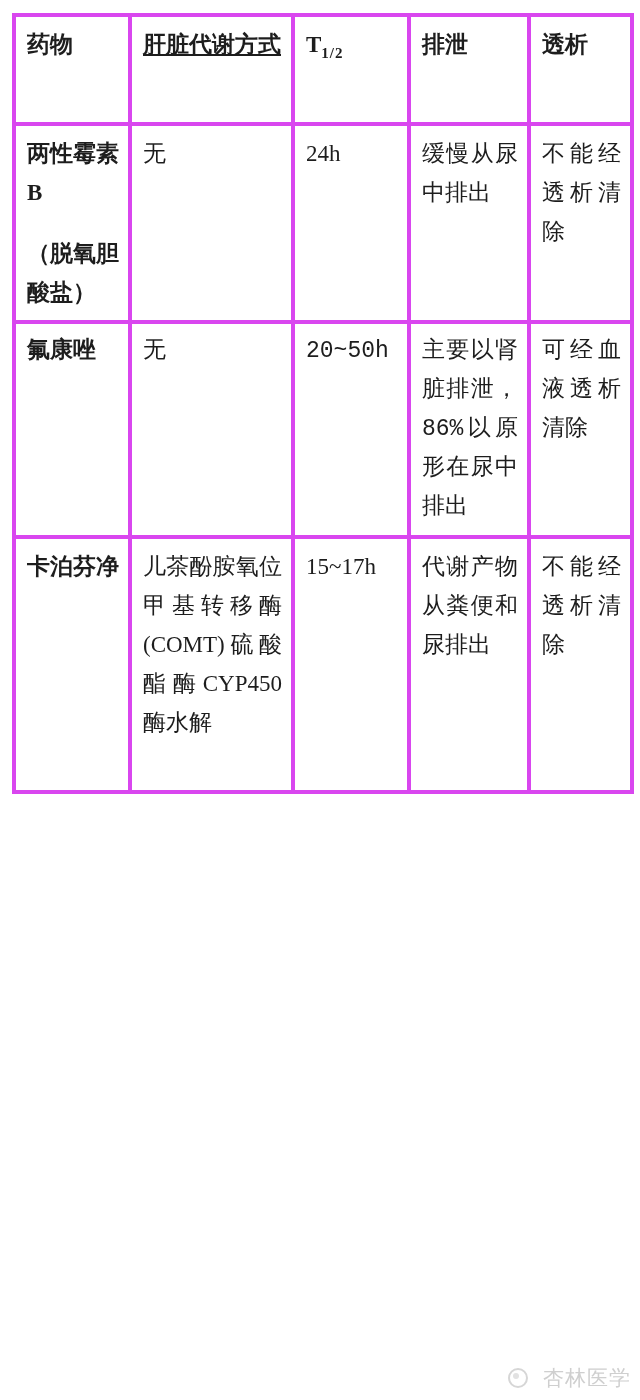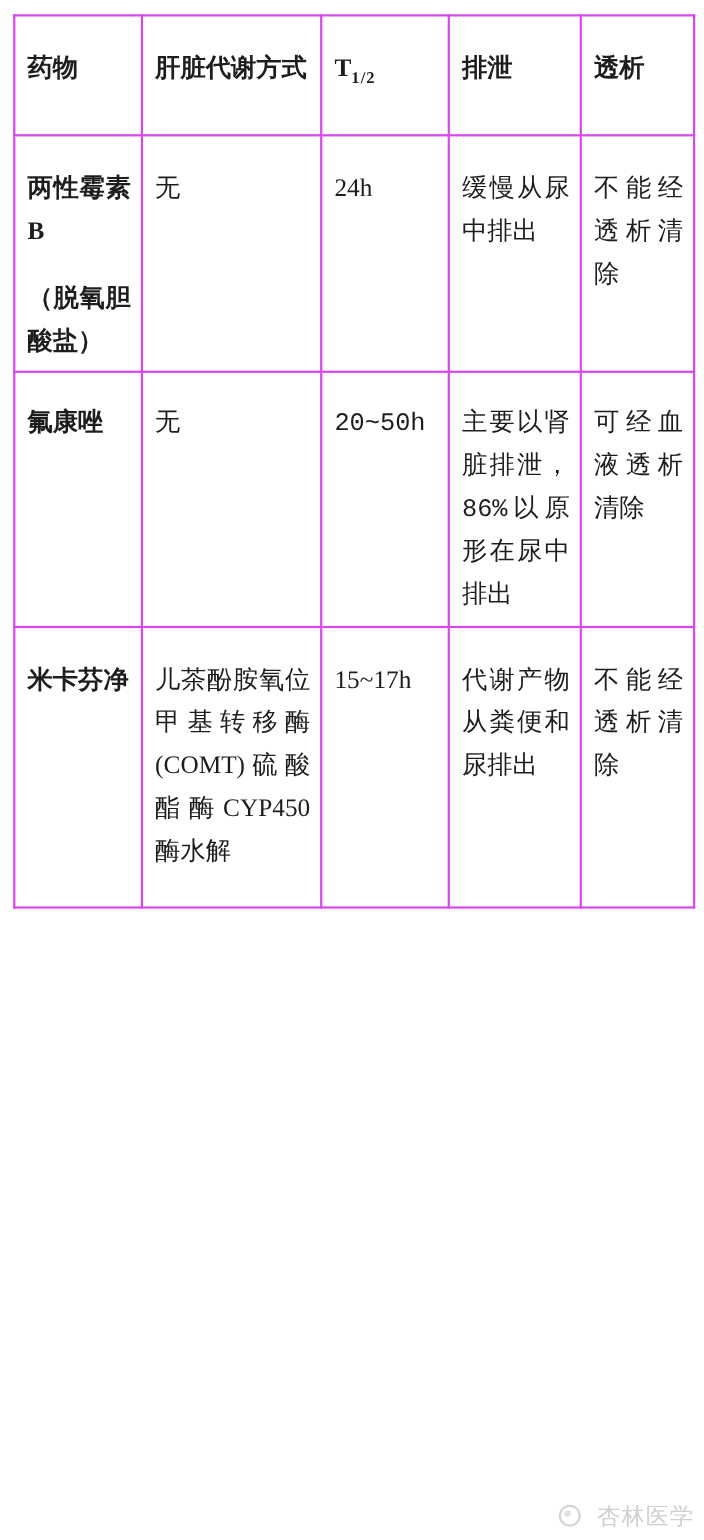--- a/index.html
+++ b/index.html
@@ -27,36 +27,37 @@
     table-layout: fixed;
   }
   .drug-table col.c1 { width: 116px; }
   .drug-table col.c2 { width: 163px; }
   .drug-table col.c3 { width: 116px; }
   .drug-table col.c4 { width: 120px; }
   .drug-table col.c5 { width: 103px; }
 
   .drug-table th,
   .drug-table td {
-    border: 2px solid #d946ef;
+    border: 4px solid #d946ef;
     vertical-align: top;
-    padding: 27px 9px 8px 11px;
+    padding: 8px 9px 8px 11px;
     font-size: 23px;
     line-height: 39px;
     text-align: justify;
     text-justify: inter-character;
     word-break: break-word;
     overflow: hidden;
   }
   .drug-table th {
     font-weight: bold;
     text-align: left;
   }
   .drug-table th.wrap {
     text-align: justify;
+    text-decoration: underline;
   }
   .drug-table td.cell-drug {
     font-weight: bold;
   }
   tr.r0 { height: 109px; }
   tr.r1 { height: 198px; }
   tr.r2 { height: 213px; font-family: Liberation Mono, monospace; }
   tr.r3 { height: 204px; }
   tr.r4 { height: 199px; }
   tr.r5 { height: 199px; }
@@ -155,21 +156,21 @@
         <div>主要以肾脏排泄，86%以原形在尿中排出</div>
       </td>
       <td>可经血液透析清除</td>
     </tr>
 
 
 
 
     <tr class="r6">
       <td class="cell-drug">
-        <div>米卡芬净</div>
+        <div>卡泊芬净</div>
       </td>
       <td>
         <div>儿茶酚胺氧位甲基转移酶(COMT)硫酸酯酶CYP450 酶水解</div>
       </td>
       <td>15~17h</td>
       <td>
         <div>代谢产物从粪便和尿排出</div>
       </td>
       <td>不能经透析清除</td>
     </tr>

